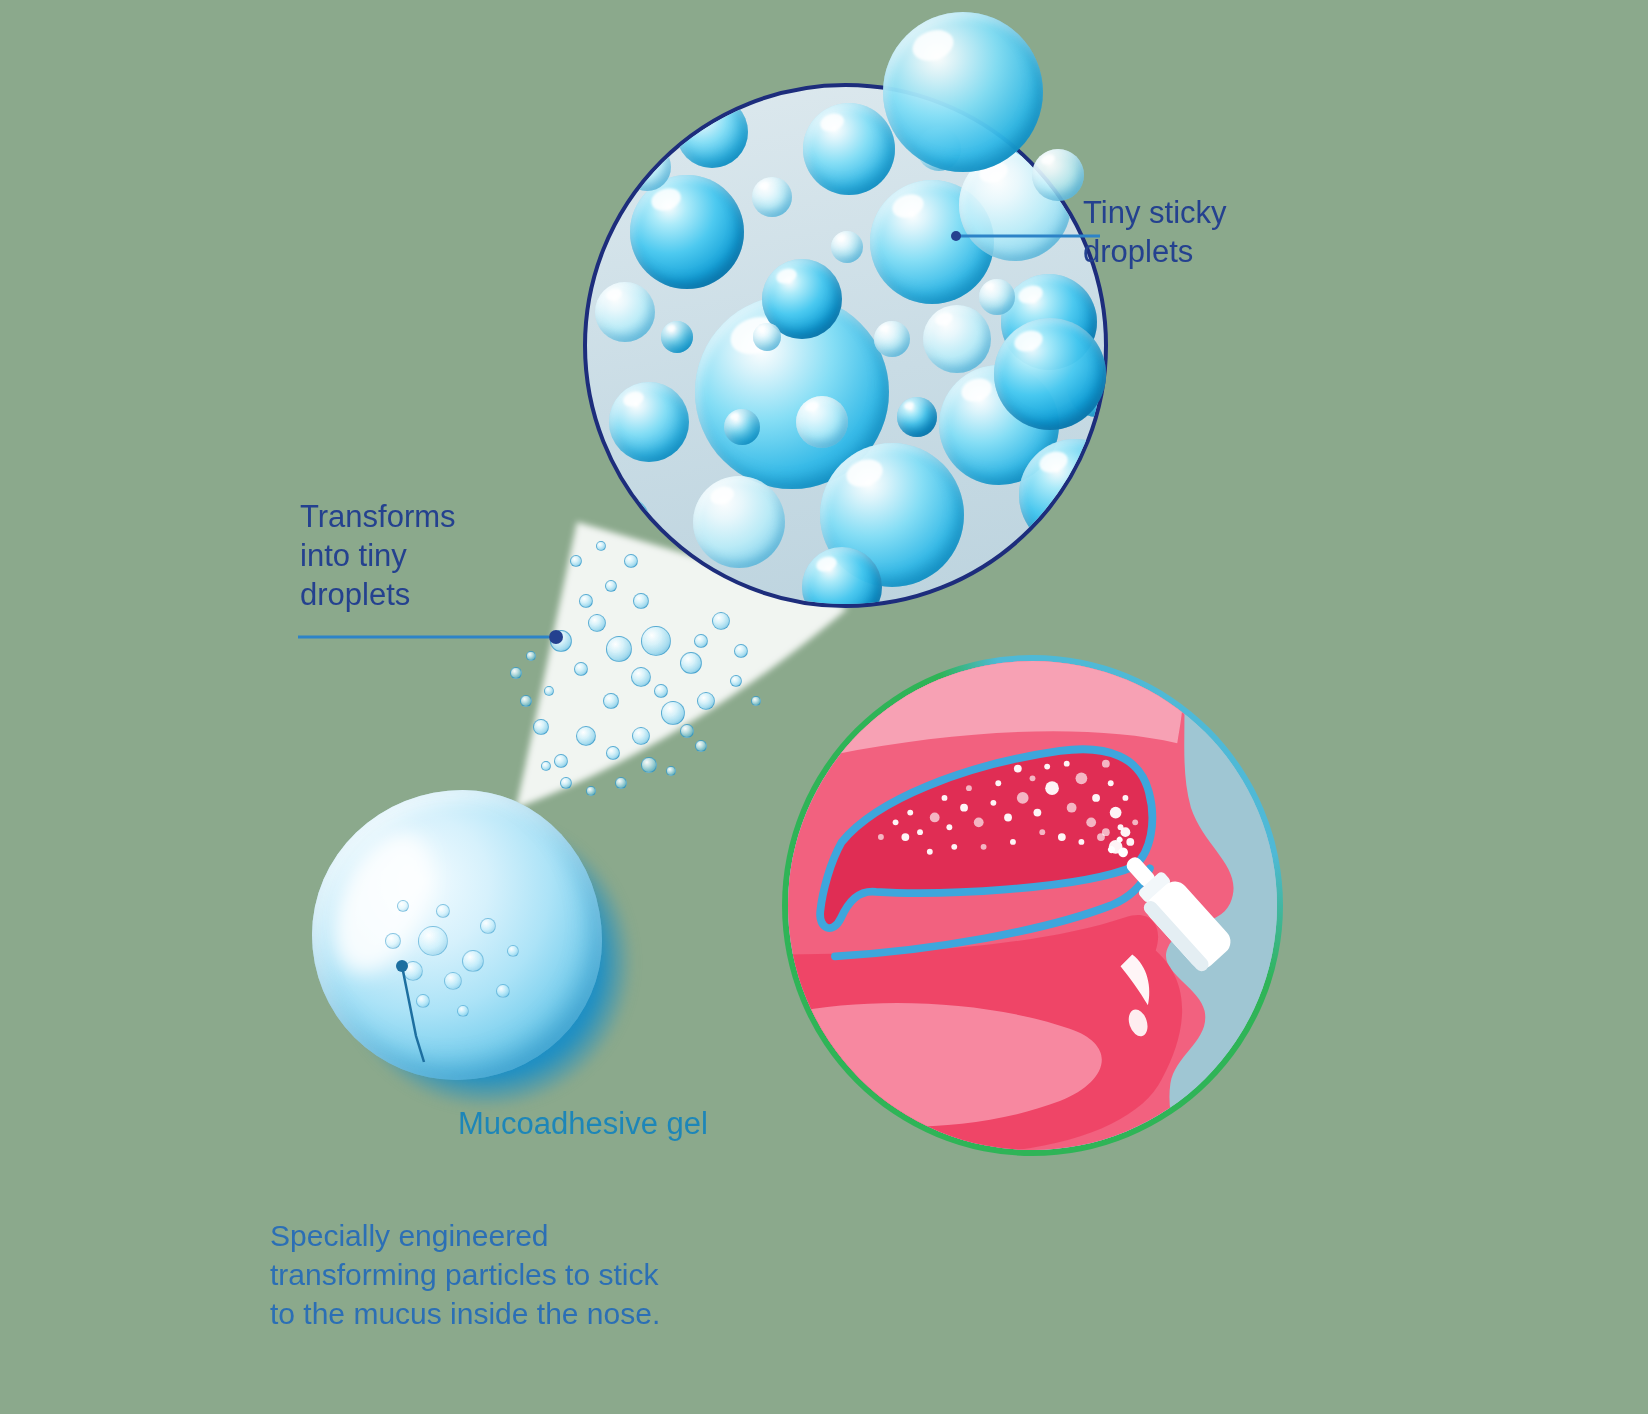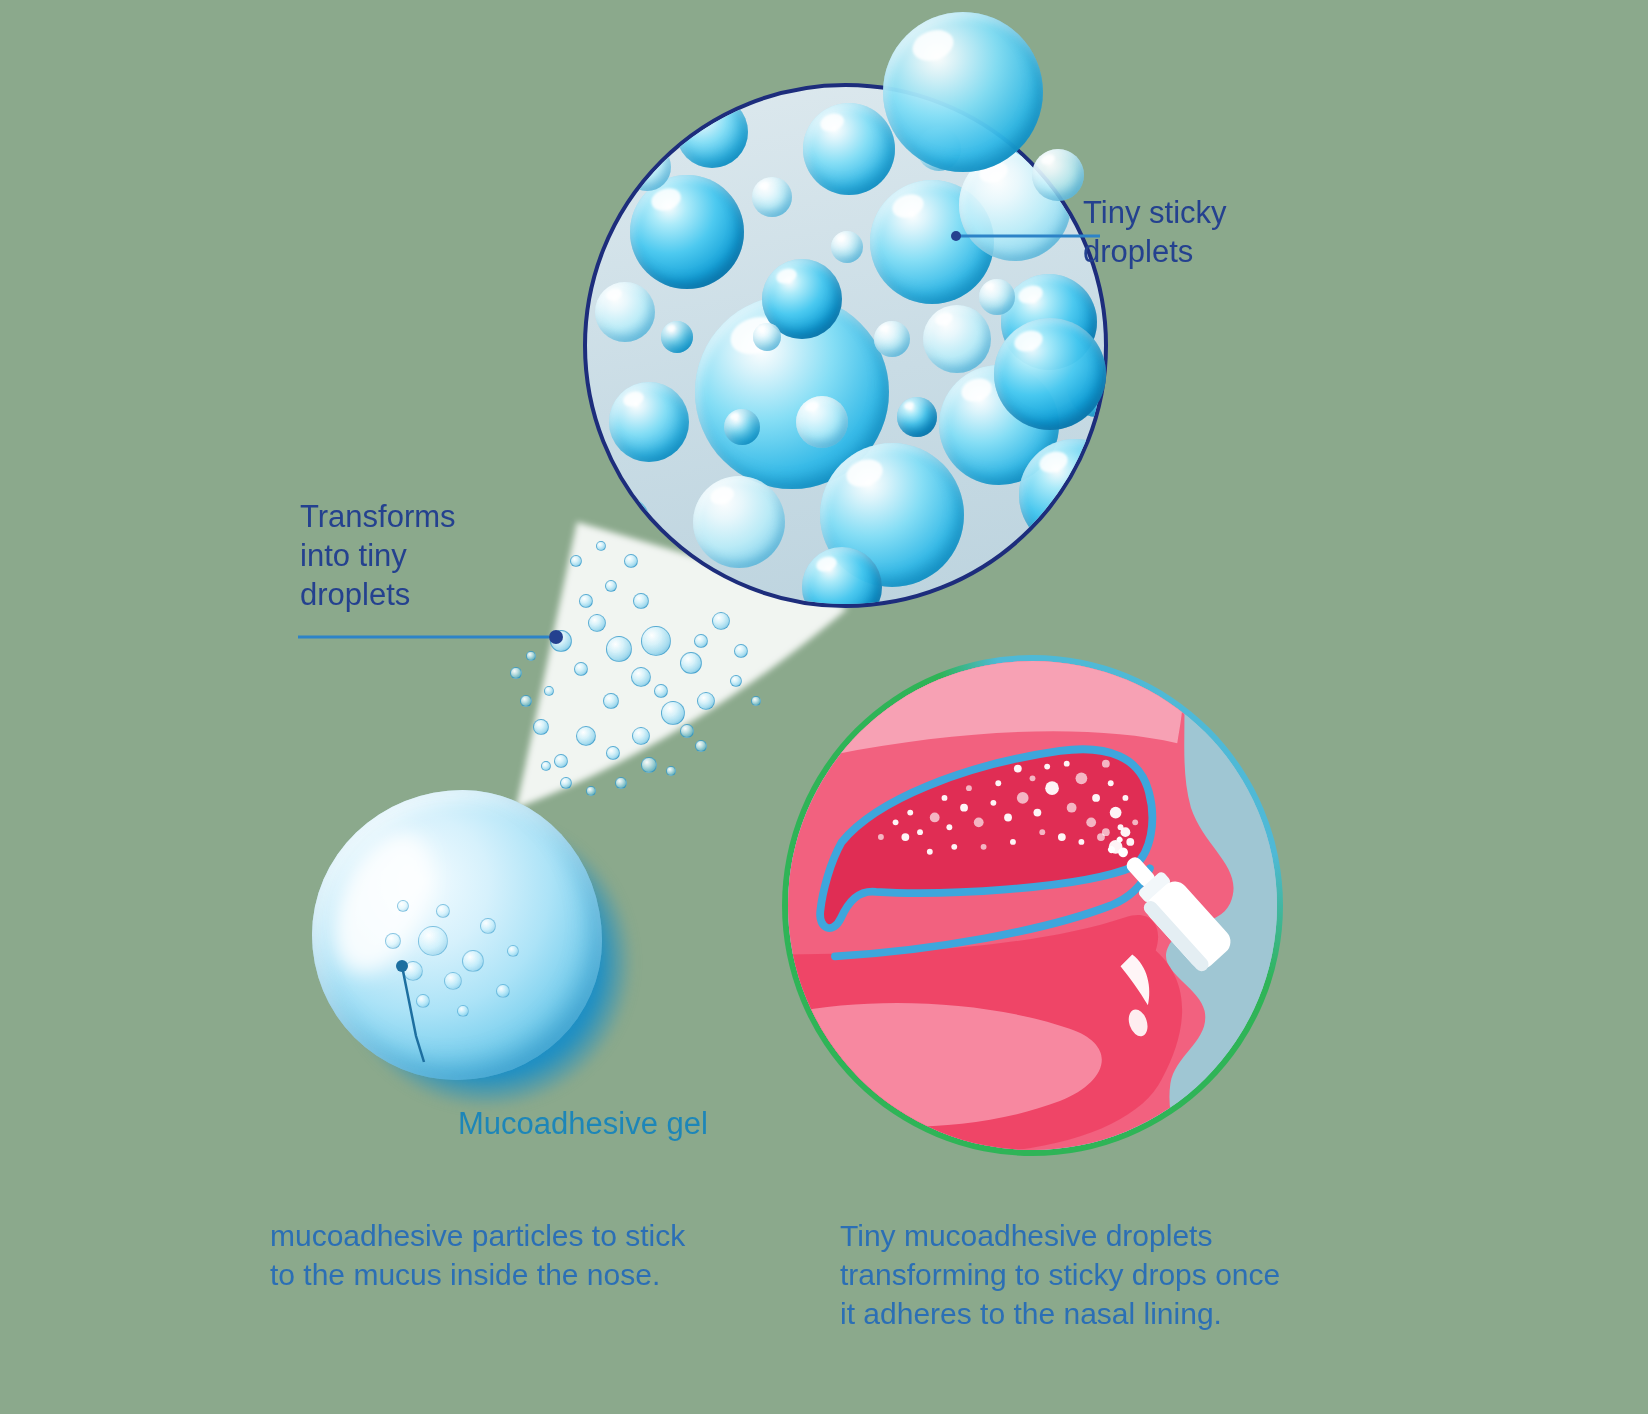--- a/index.html
+++ b/index.html
@@ -255,22 +255,18 @@
 
   <div class="label" id="label-transforms">
     <div>Transforms</div>
     <div>into tiny</div>
     <div>droplets</div>
   </div>
 
   <div class="label" id="label-gel">Mucoadhesive gel</div>
 
   <div class="caption" id="caption-left">
-    <div>mucoadhesive particles to stick</div>
+    <div>Specially engineered</div>
+    <div>transforming particles to stick</div>
     <div>to the mucus inside the nose.</div>
   </div>
-  <div class="caption" id="caption-right">
-    <div>Tiny mucoadhesive droplets</div>
-    <div>transforming to sticky drops once</div>
-    <div>it adheres to the nasal lining.</div>
-  </div>
 
 </div>
 
 </body></html>

